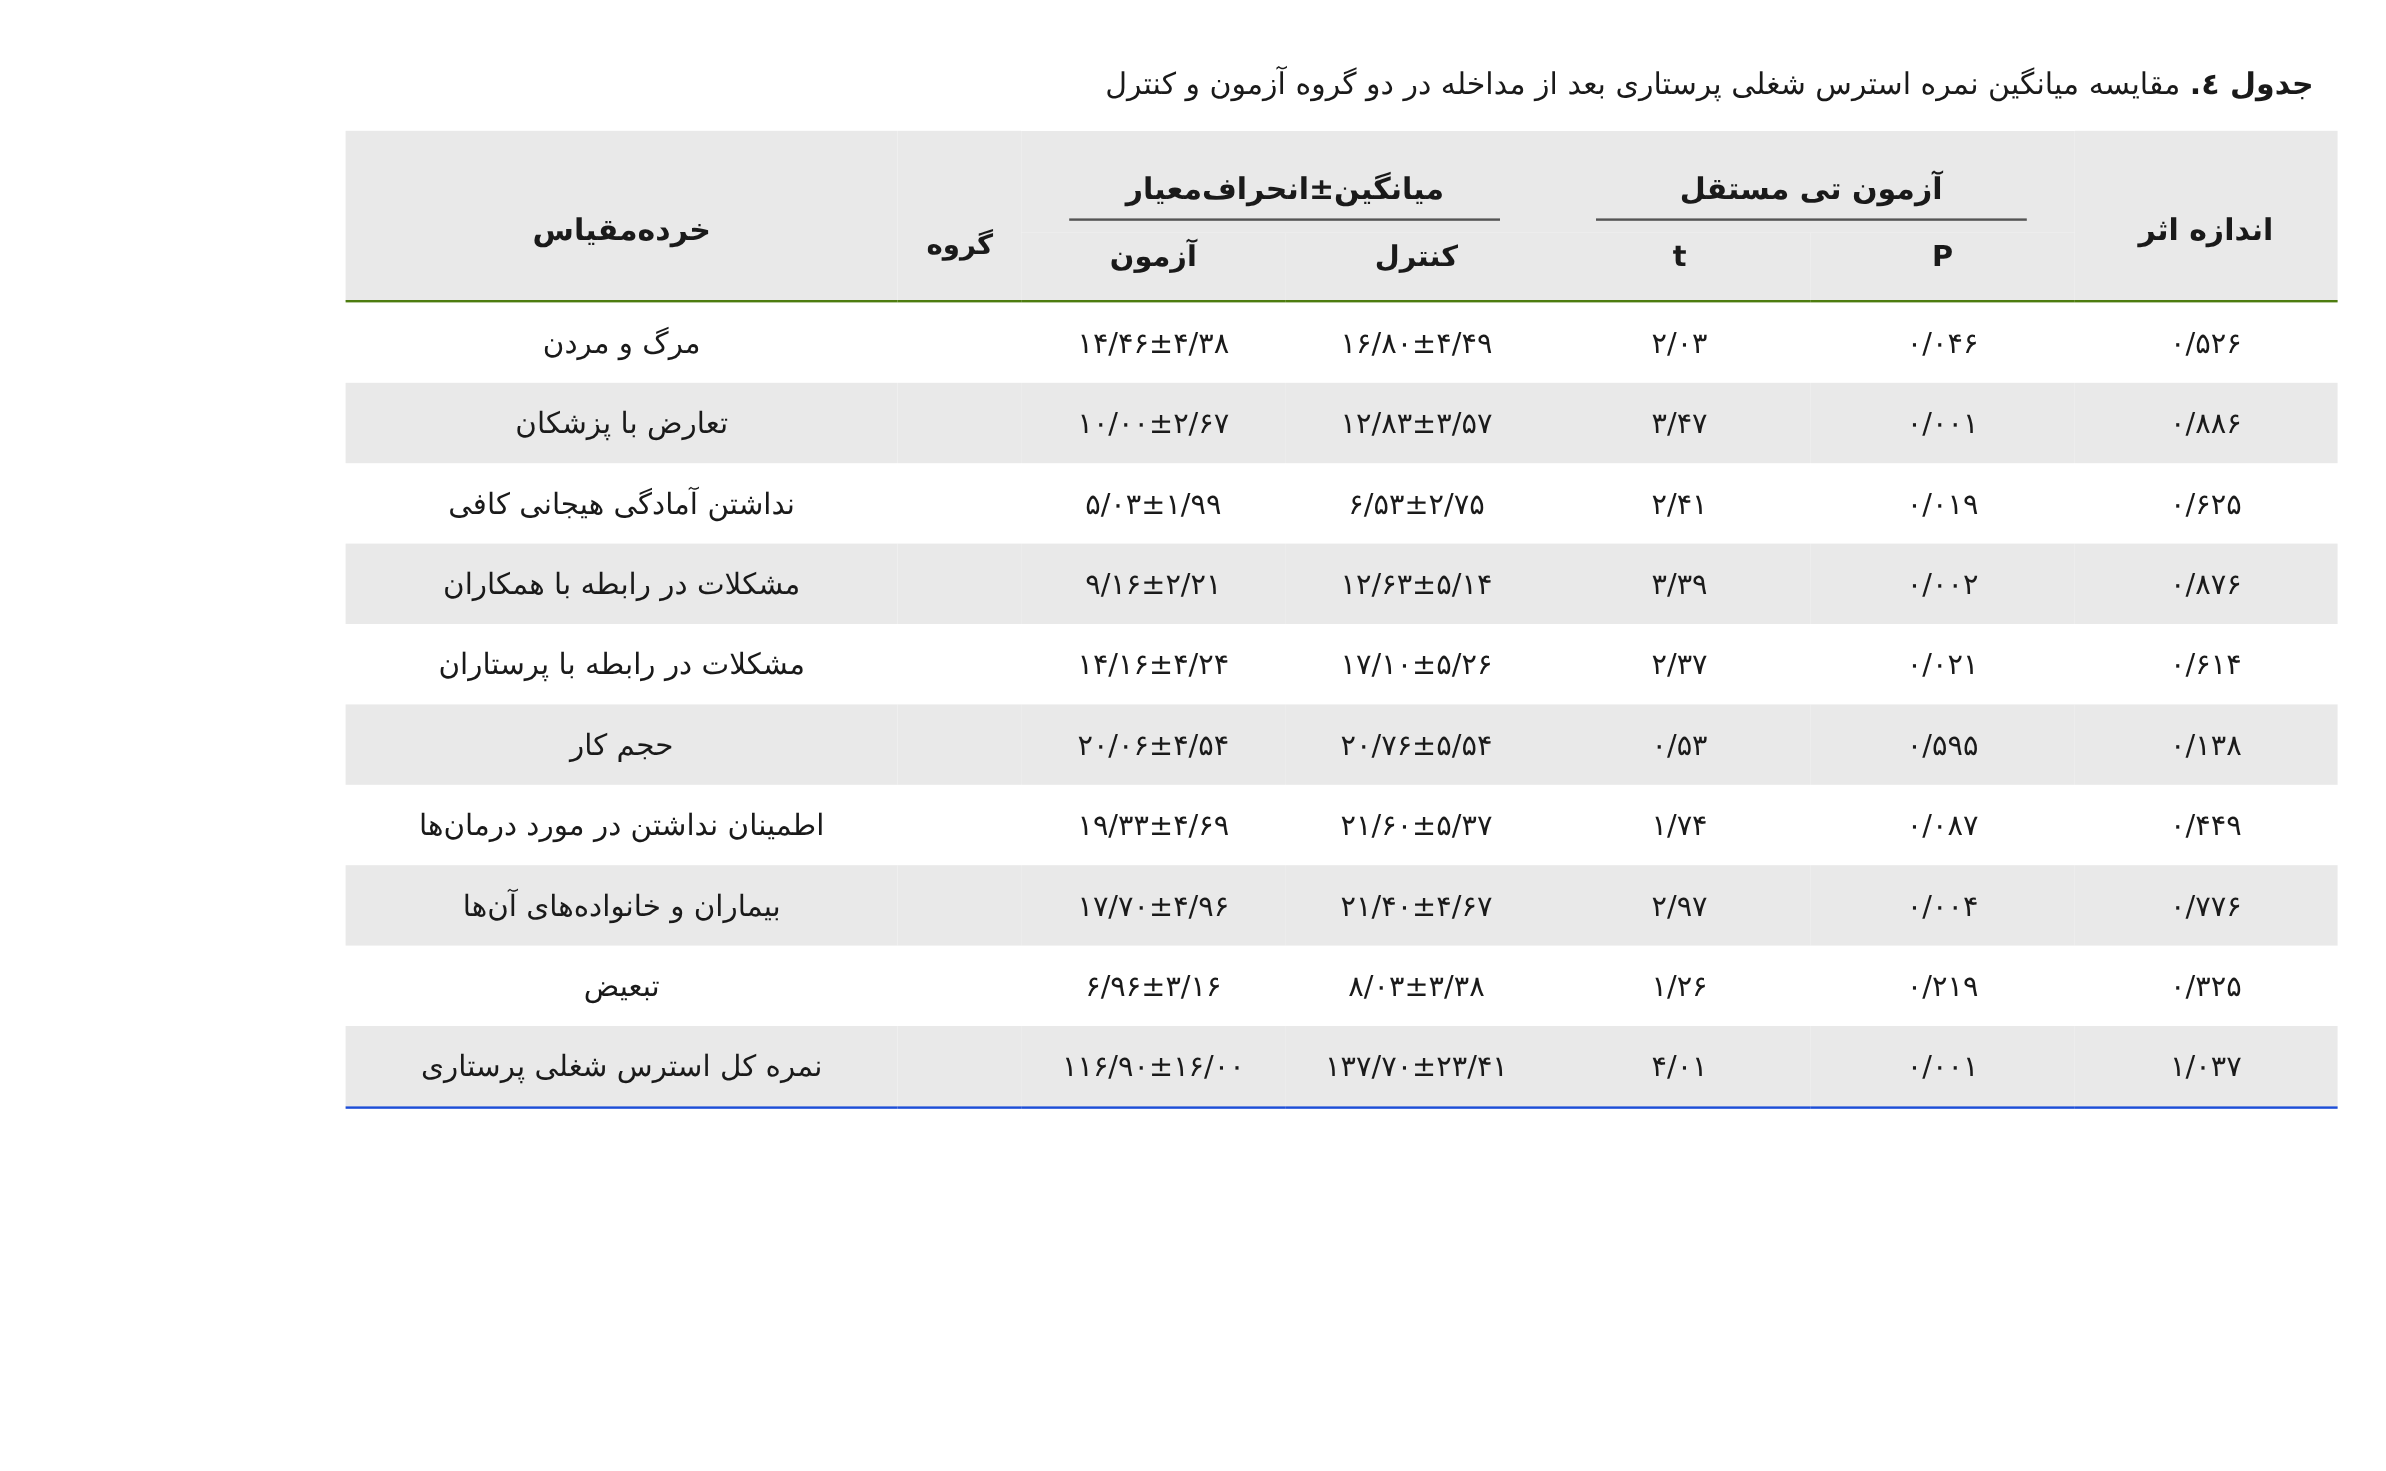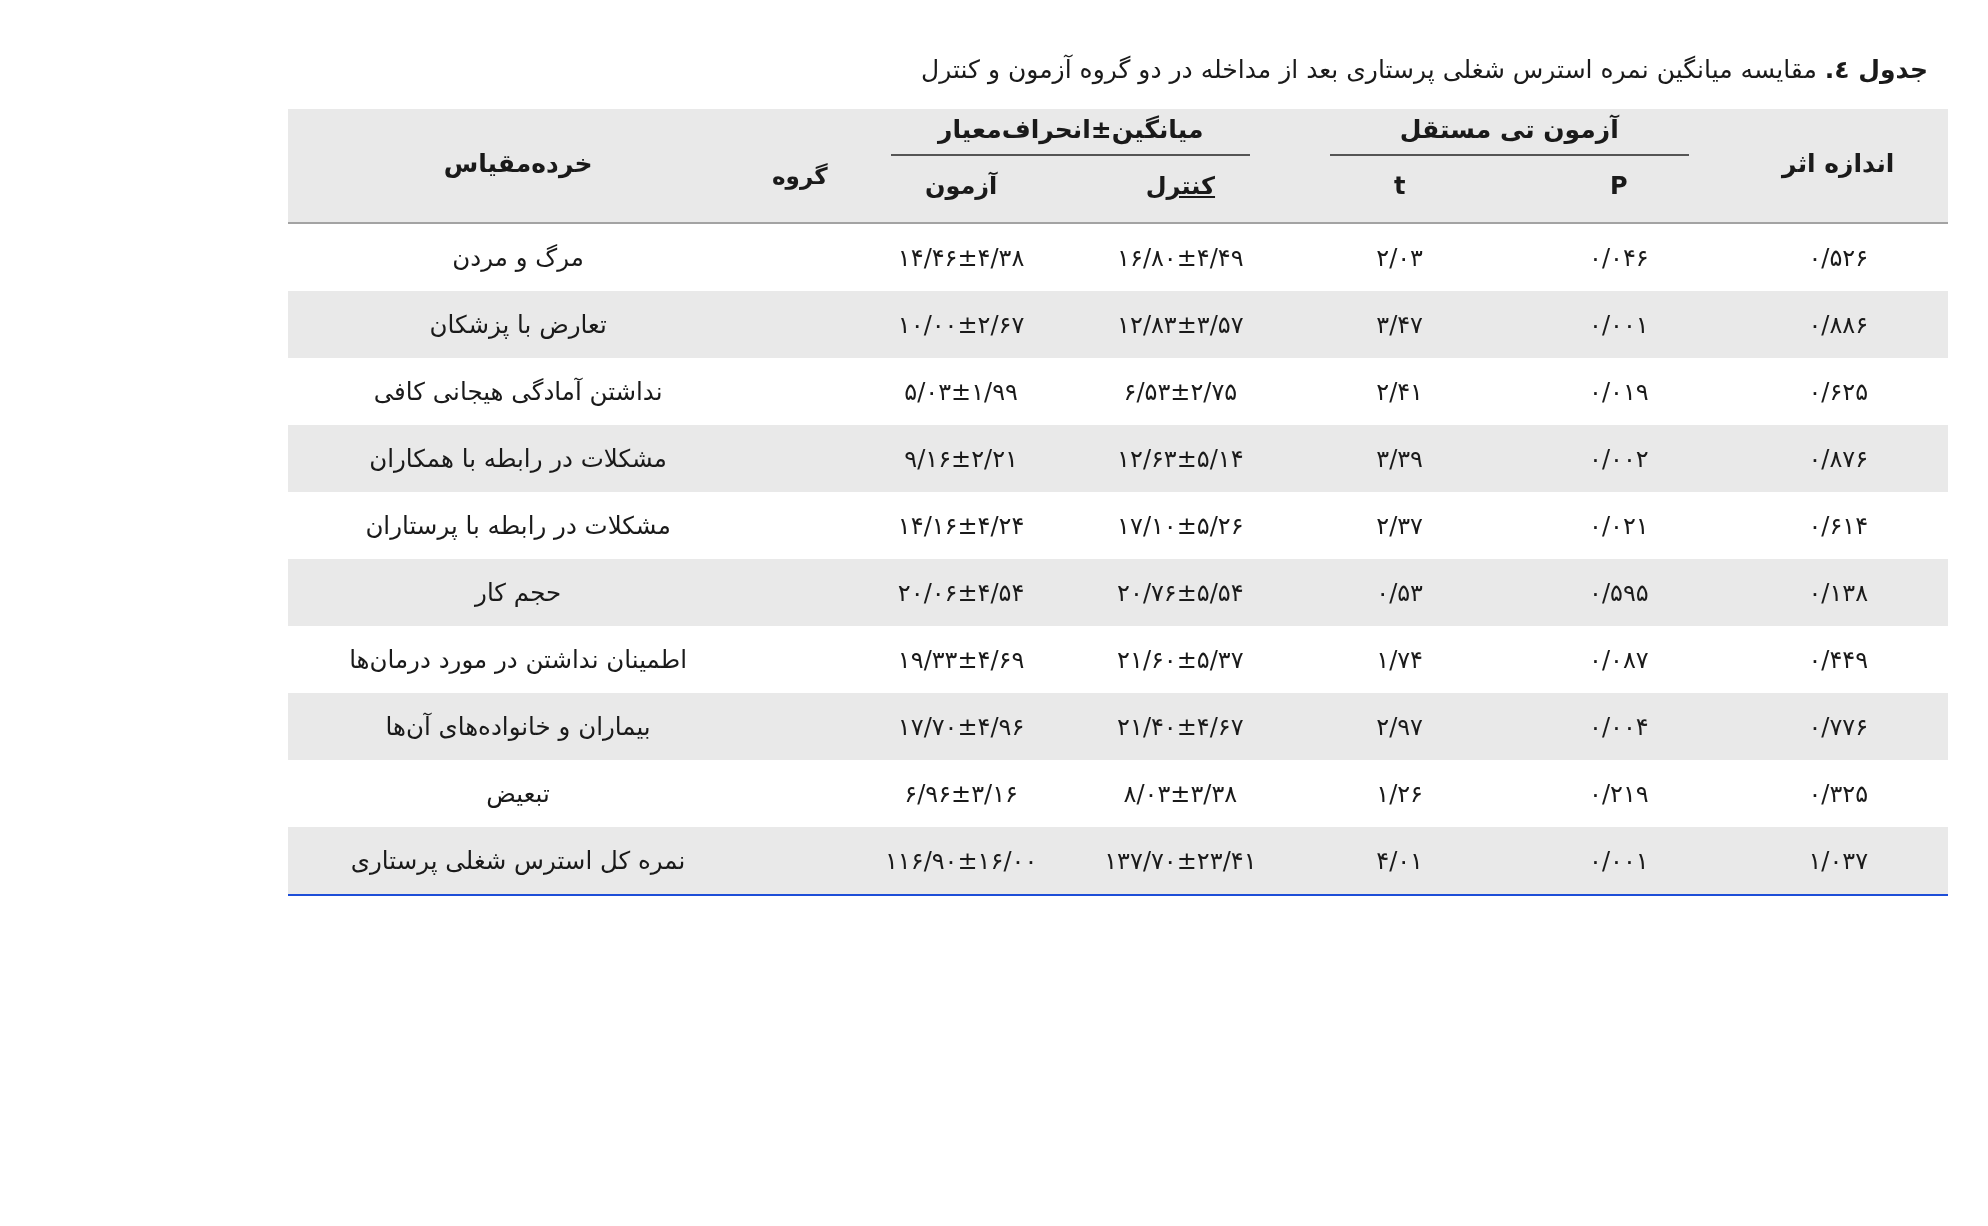--- a/index.html
+++ b/index.html
@@ -47,35 +47,35 @@
     direction: rtl;
     table-layout: fixed;
   }
   table.stats thead tr.head-top th,
   table.stats thead tr.head-sub th {
     background: #e9e9e9;
   }
   table.stats thead tr.head-top th {
     font-size: 25px;
     font-weight: bold;
-    padding: 6px 6px 10px 6px;
+    padding: 34px 6px 10px 6px;
     vertical-align: middle;
     border: none;
   }
   table.stats thead tr.head-sub th {
     font-size: 24px;
     font-weight: bold;
     padding: 6px 6px 22px 6px;
     text-align: center;
     border: none;
   }
   th.col-sub { width: 27%; }
   th.col-group { width: 5.5%; }
   th.col-azmoon { width: 13%; }
-  th.col-kontrol { width: 13%; text-decoration: underline; }
+  th.col-kontrol { width: 13%; }
   th.col-t { width: 10%; }
   th.col-p { width: 10%; }
   th.col-effect { width: 12.5%; }
 
   .grp-label {
     display: inline-block;
     font-size: 23px;
     font-weight: bold;
     padding-top: 26px;
   }
@@ -96,21 +96,21 @@
     white-space: nowrap;
   }
   table.stats tbody td.subscale {
     text-align: center;
     font-size: 24.5px;
   }
   table.stats tbody tr.alt td {
     background: #e9e9e9;
   }
   table.stats tbody tr.first-row td {
-    border-top: 2px solid #a3a3a3;
+    border-top: 2px solid #4d7c0f;
   }
   table.stats tbody tr.last-row td {
     border-bottom: 2px solid #1d4ed8;
   }
   
   .footer {
     position: absolute;
     bottom: 26px;
     right: 40px;
     left: 40px;

